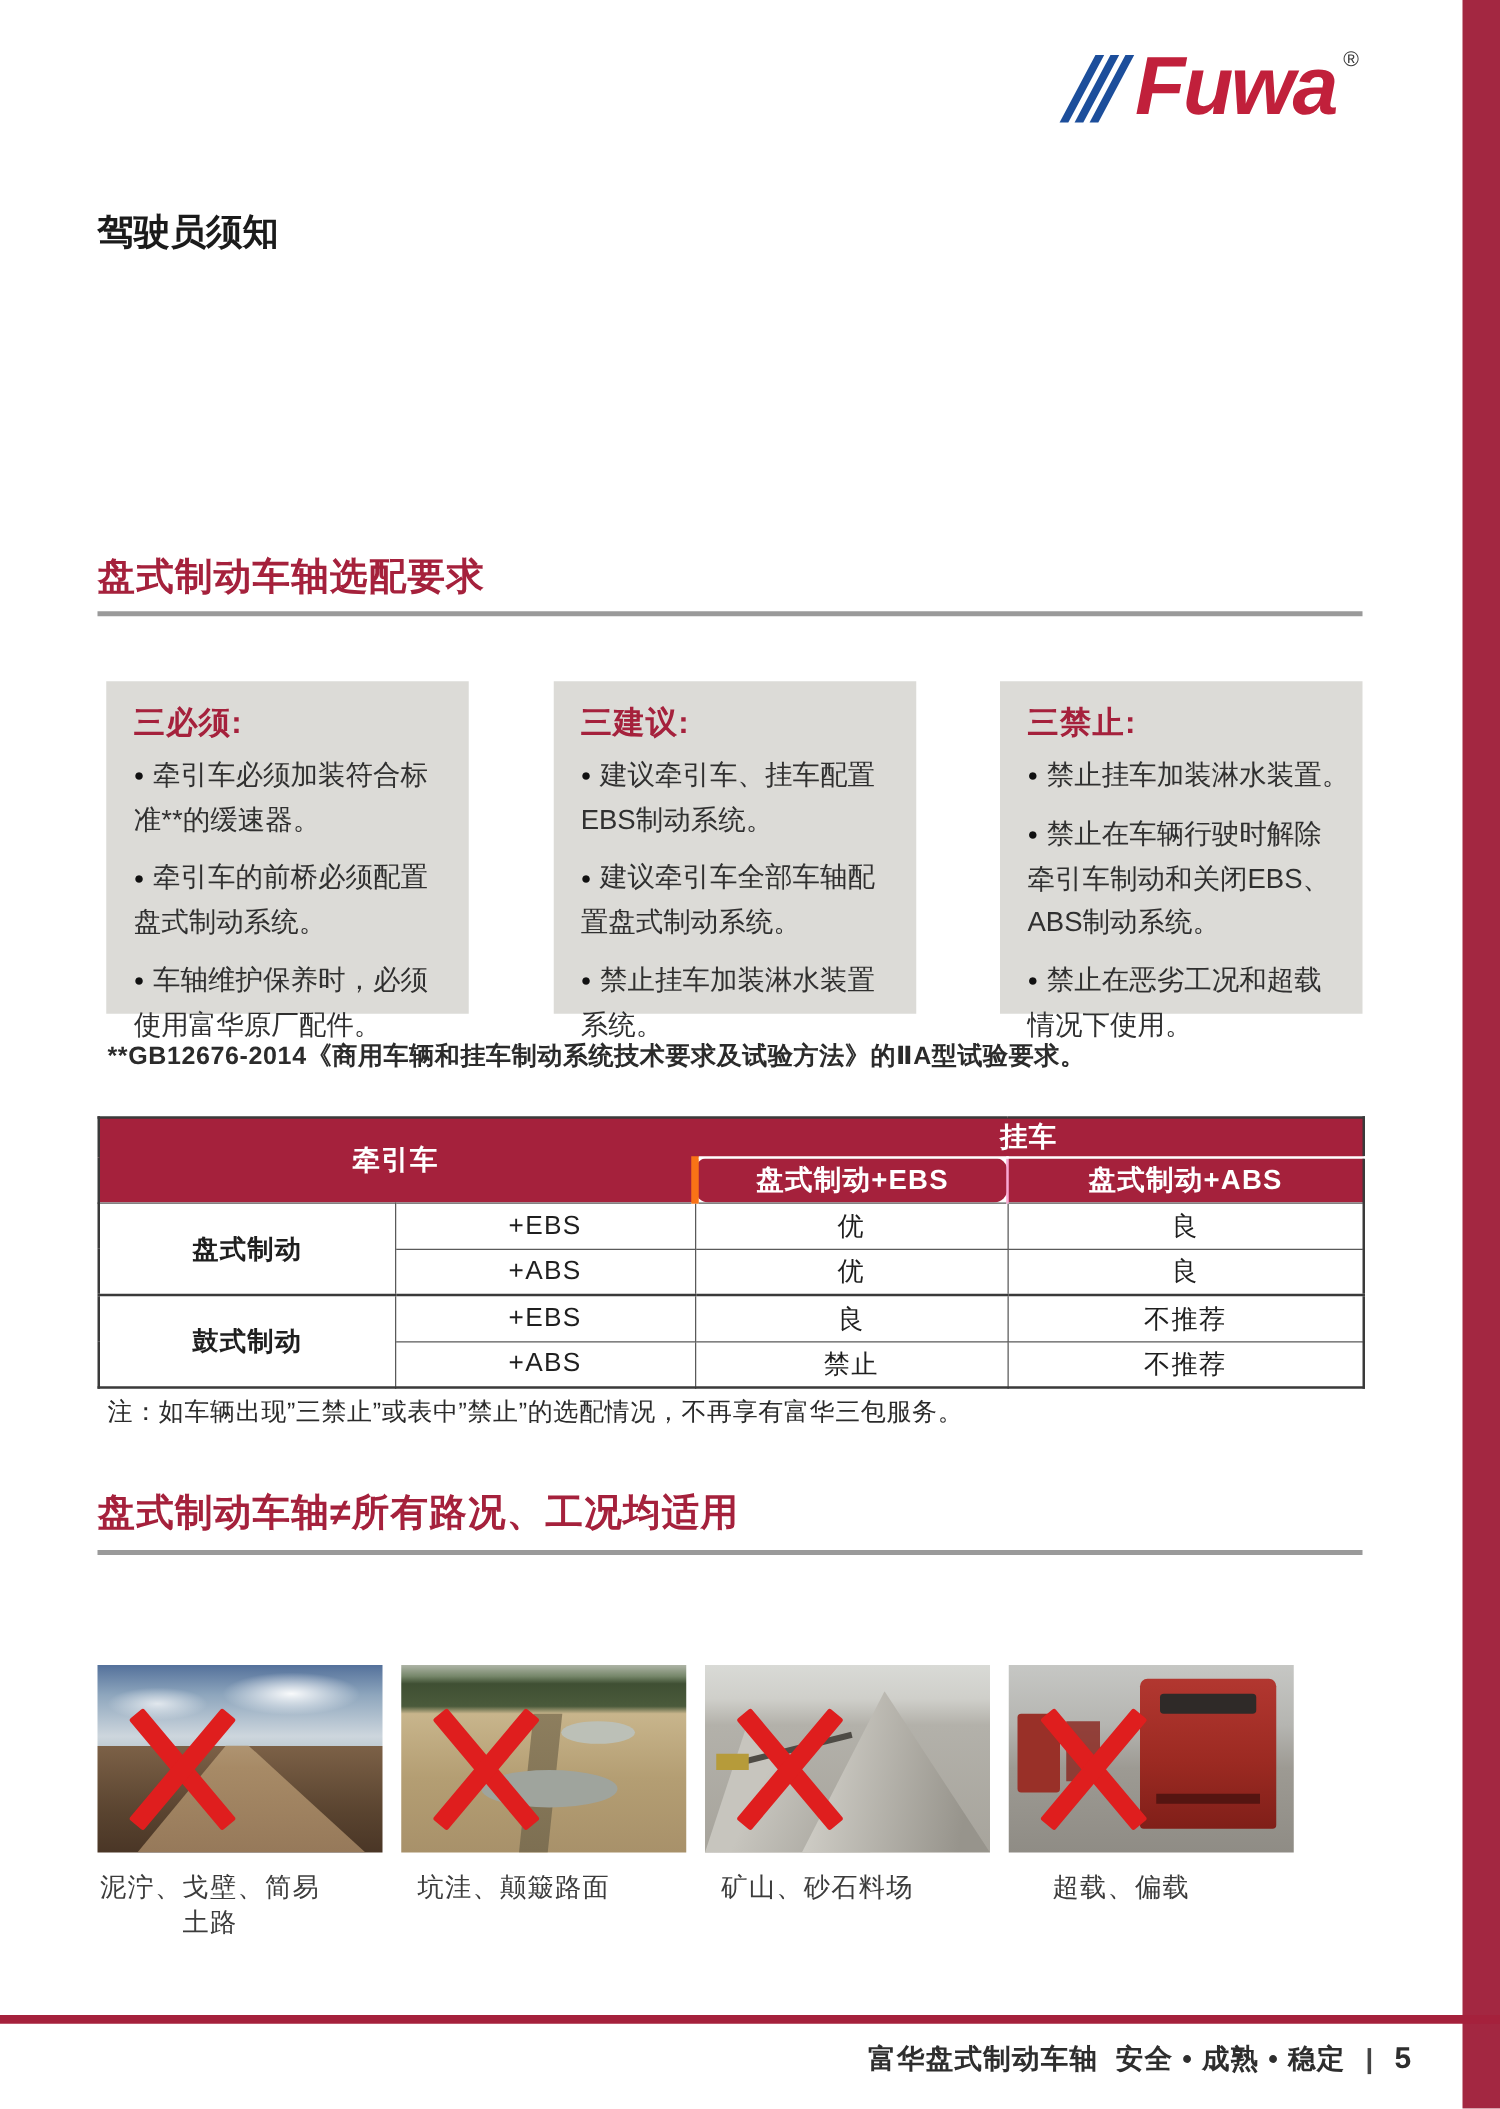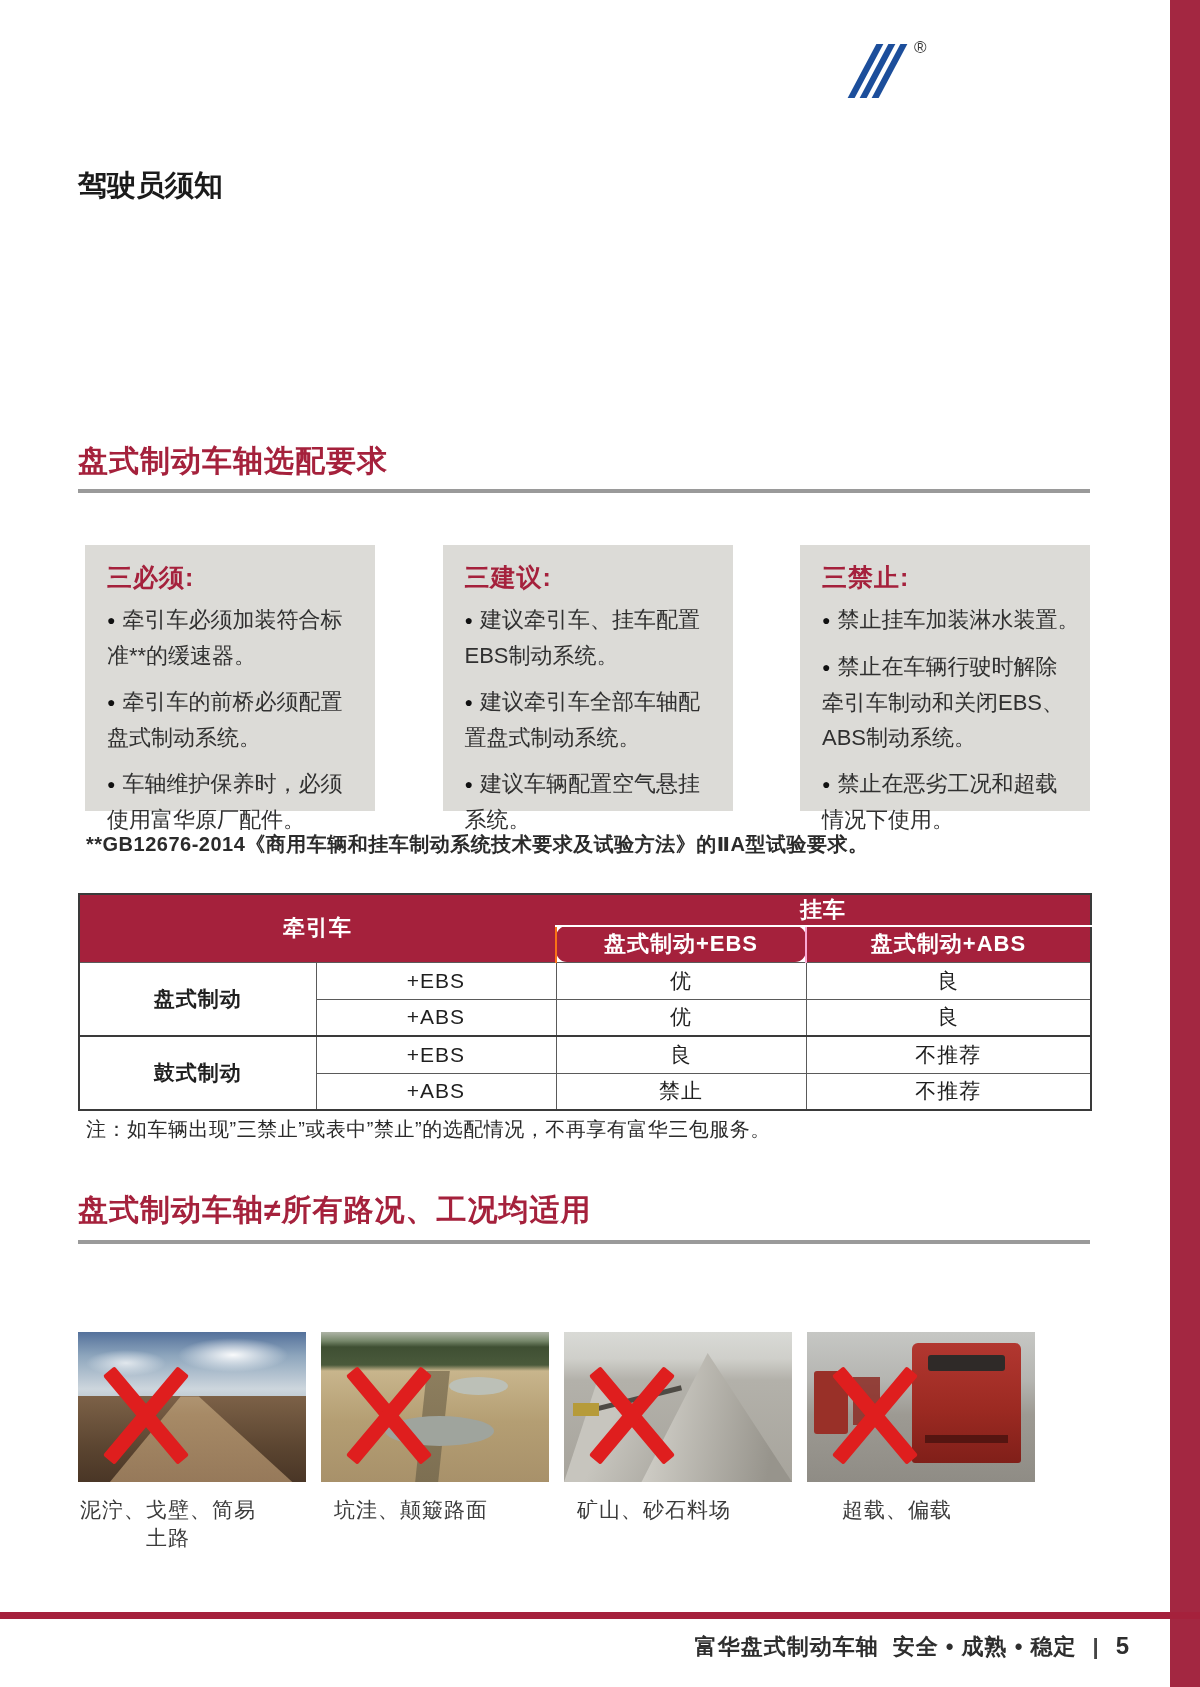--- a/index.html
+++ b/index.html
@@ -41,21 +41,21 @@
   .footnote { position:absolute; left:86px; top:831px; font-size:20px; color:#2b2b2b; letter-spacing:0.5px;font-weight:bold; }
 
   
   .spec-table { position:absolute; left:78px; top:893px; width:1012px; border-collapse:collapse; table-layout:fixed; }
   .spec-table th, .spec-table td { text-align:center; vertical-align:middle; }
   .spec-table th { background:#a5213c; color:#ffffff; font-size:22px; font-weight:bold; letter-spacing:1px; }
   .spec-table thead tr:first-child th { height:31px; }
   .spec-table thead tr:last-child th { height:36px; }
   th.th-tractor { height:67px !important; }
   th.th-trailer { border-bottom:2px solid #ffffff; }
-  th.th-sub-first { border-left:2px solid #f97316;border-radius:11px; }
+  th.th-sub-first { border-left:6px solid #f97316;border-radius:11px; }
   th.th-sub-second { border-left:2px solid #f9a8d4; }
   .spec-table td { height:37px; font-size:21px; color:#1f1f1f; background:#ffffff; border:1px solid #5a5a5a; letter-spacing:1px; }
   .spec-table { border:2px solid #3a3a3a; }
   .spec-table tr.group-sep td { border-top:2px solid #3a3a3a; }
   .spec-table td.group-cell { font-weight:bold; }
 
   .table-note { position:absolute; left:86px; top:1116px; font-size:20px; color:#2b2b2b; letter-spacing:0.5px; }
 
   
   .scene-block { position:absolute; top:1332px; width:180px; }
@@ -118,20 +118,21 @@
 <div class="page">
 
   <div class="side-band"></div>
 
   <div class="logo">
     <div class="slashes">
         <i></i>
         <i></i>
         <i></i>
       </div>
+    <span class="logo-text">Fuwa</span>
     <span class="logo-reg">®</span>
   </div>
 
   <h1 class="notice-title">驾驶员须知</h1>
 
 
   <h2 class="sec-title t1">盘式制动车轴选配要求</h2>
   <div class="rule r1"></div>
 
   <div class="boxes">
@@ -143,21 +144,21 @@
 盘式制动系统。</span></div>
       <div class="item"><span class="blt">●</span><span class="itx">车轴维护保养时，必须
 使用富华原厂配件。</span></div>
     </div>
     <div class="gbox">
       <div class="gbox-title">三建议:</div>
       <div class="item"><span class="blt">●</span><span class="itx">建议牵引车、挂车配置
 EBS制动系统。</span></div>
       <div class="item"><span class="blt">●</span><span class="itx">建议牵引车全部车轴配
 置盘式制动系统。</span></div>
-      <div class="item"><span class="blt">●</span><span class="itx">建议车辆配置空气悬挂
+      <div class="item"><span class="blt">●</span><span class="itx">禁止挂车加装淋水装置
 系统。</span></div>
     </div>
     <div class="gbox">
       <div class="gbox-title">三禁止:</div>
       <div class="item"><span class="blt">●</span><span class="itx">禁止挂车加装淋水装置。</span></div>
       <div class="item"><span class="blt">●</span><span class="itx">禁止在车辆行驶时解除
 牵引车制动和关闭EBS、
 ABS制动系统。</span></div>
       <div class="item"><span class="blt">●</span><span class="itx">禁止在恶劣工况和超载
 情况下使用。</span></div>

